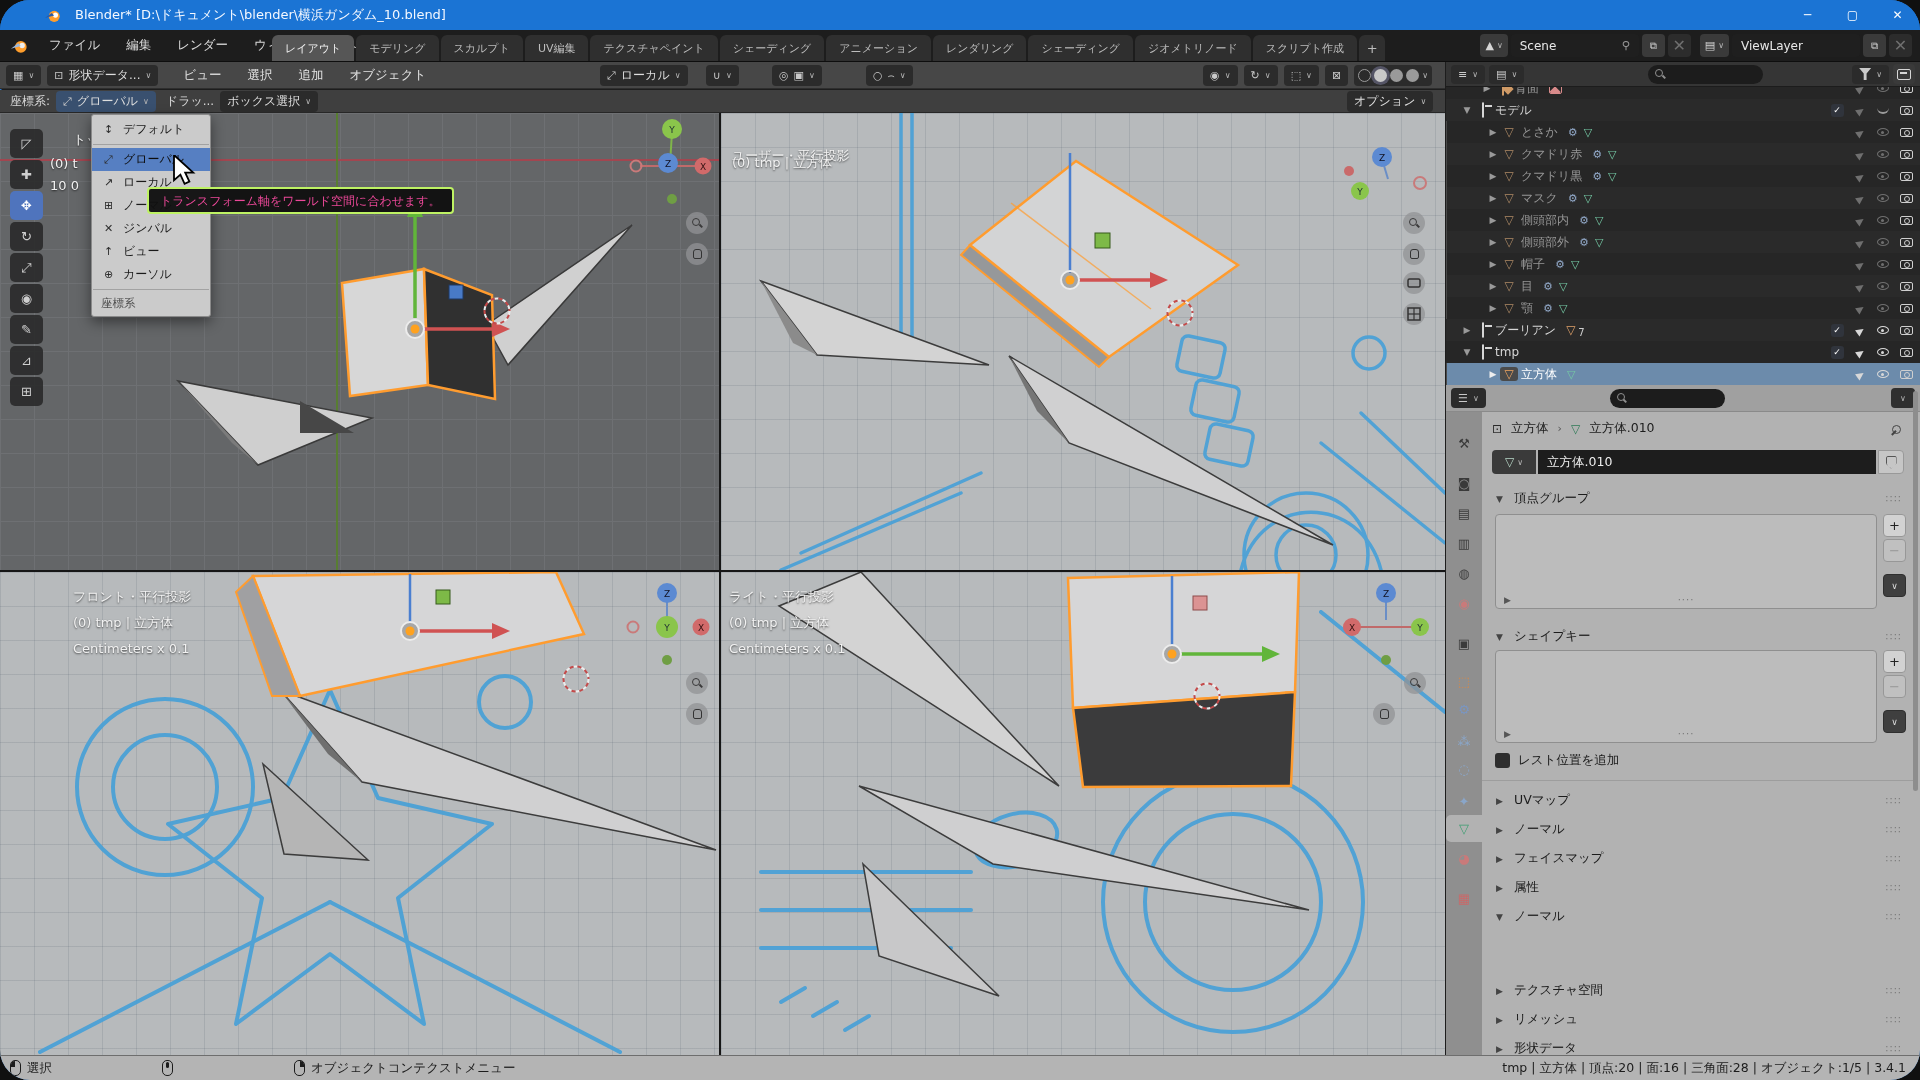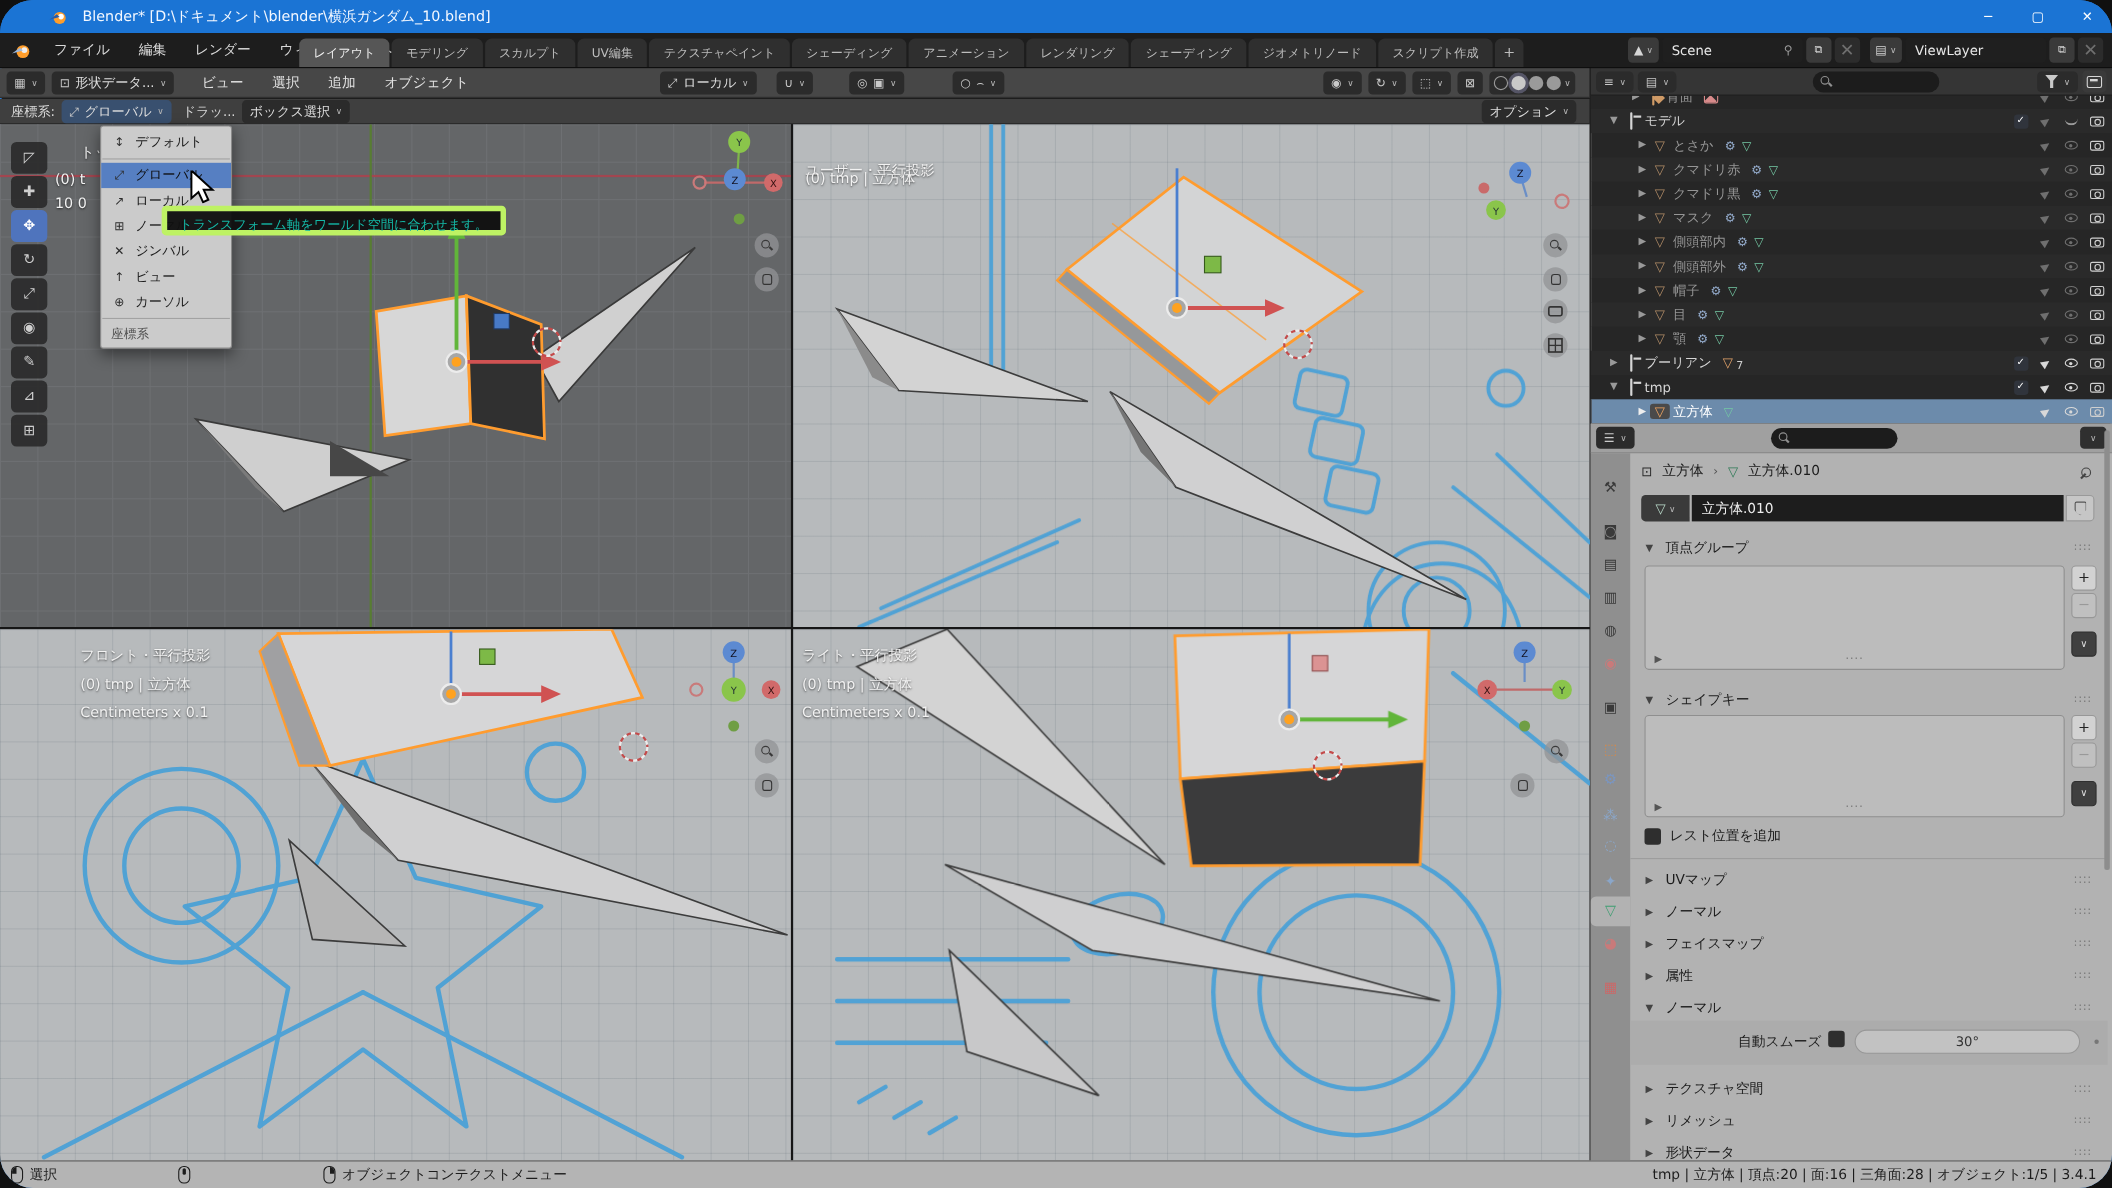--- a/index.html
+++ b/index.html
@@ -82,21 +82,21 @@
   
   .menu-popup { position:absolute; left:91px; top:114px; width:120px; background:#cbcbcb;
                 border:1px solid #8a8a8a; border-radius:3px; box-shadow:0 5px 14px rgba(0,0,0,.45);
                 z-index:50; padding:3px 0; }
   .mi { height:23px; display:flex; align-items:center; gap:7px; padding:0 9px; font-size:12px; color:#1a1a1a; }
   .mi .i { width:15px; font-size:11px; color:#2c2c2c; text-align:center; }
   .mi.hl { background:#567fc2; color:#0d0d0d; }
   .msep { height:1px; background:#a2a2a2; margin:3px 1px; }
   .mfoot { height:20px; display:flex; align-items:center; padding:0 9px; font-size:11.5px; color:#4f4f4f; }
   .tooltip { position:absolute; left:147px; top:187px; height:27px; line-height:25px; padding:0 11px;
-             background:rgba(16,16,16,.96); border:5px solid #bef264; border-radius:4px; color:#14b8a6;
+             background:rgba(16,16,16,.96); border:2px solid #bef264; border-radius:4px; color:#ec4899;
              font-size:12px; z-index:60; white-space:nowrap; }
   .cursor { position:absolute; left:172px; top:155px; z-index:100; }
 
   
   .outliner { position:absolute; left:1446px; top:62px; width:474px; height:323px; background:#262626; overflow:hidden; }
   .out-head { position:absolute; left:0; top:0; width:100%; height:25px; background:#353535;
               border-bottom:1px solid #1c1c1c; display:flex; align-items:center; gap:4px; padding:0 5px; z-index:3; }
   .search-pill { height:19px; background:#1c1c1c; border-radius:10px; flex:0 0 115px; margin-left:120px;
                  display:flex; align-items:center; padding:0 7px; }
   .o-spacer { flex:1; }
@@ -1048,28 +1048,20 @@
           <span>属性</span>
           <span class="grip">····
 ····</span>
       </div>
       <div class="ph-row" style="top:492px">
         <span class="car">▼</span>
           <span>ノーマル</span>
           <span class="grip">····
 ····</span>
       </div>
-      <div style="position:absolute;left:0;top:516px;width:434px;height:40px;background:#acacac">
-        <span style="position:absolute;right:260px;top:11px">自動スムーズ</span>
-        <span class="dchk" style="position:absolute;left:180px;top:9px"></span>
-        <div class="slider" style="left:204px;top:8px;width:205px;height:22px">
-          <span>30°</span>
-        </div>
-        <span style="position:absolute;right:8px;top:17px;width:4px;height:4px;border-radius:50%;background:#777"></span>
-      </div>
       <div class="ph-row" style="top:566px">
         <span class="car">▶</span>
           <span>テクスチャ空間</span>
           <span class="grip">····
 ····</span>
       </div>
       <div class="ph-row" style="top:595px">
         <span class="car">▶</span>
           <span>リメッシュ</span>
           <span class="grip">····

